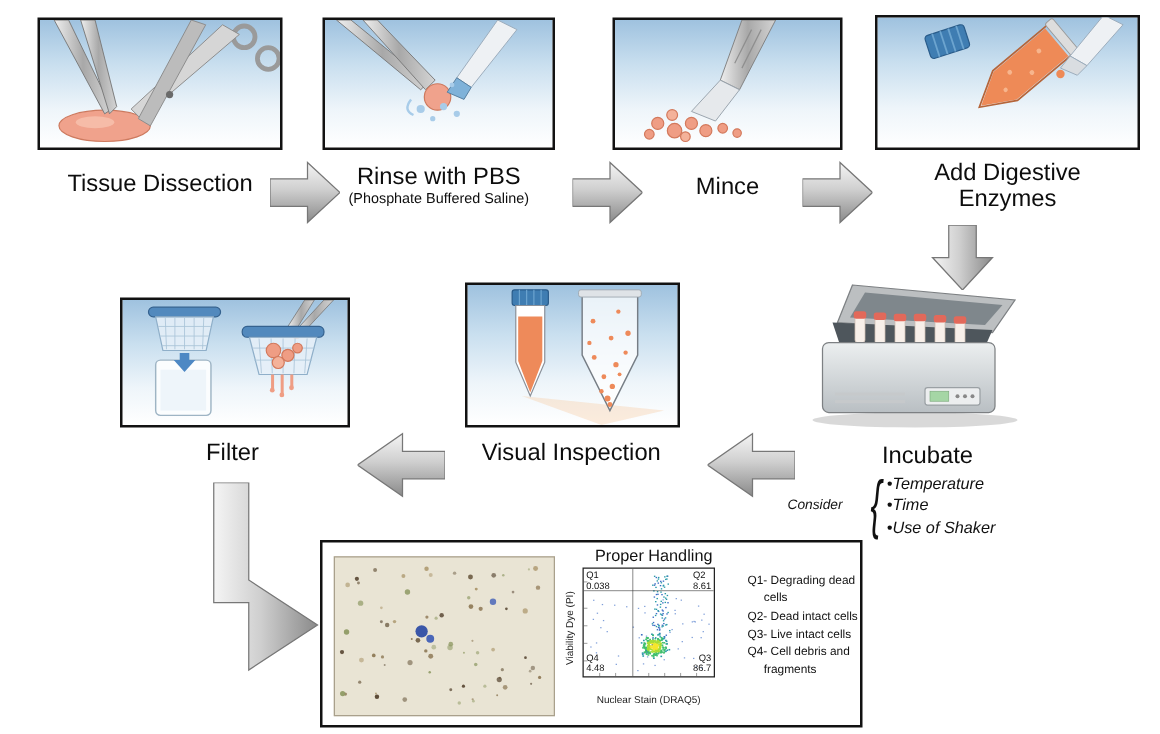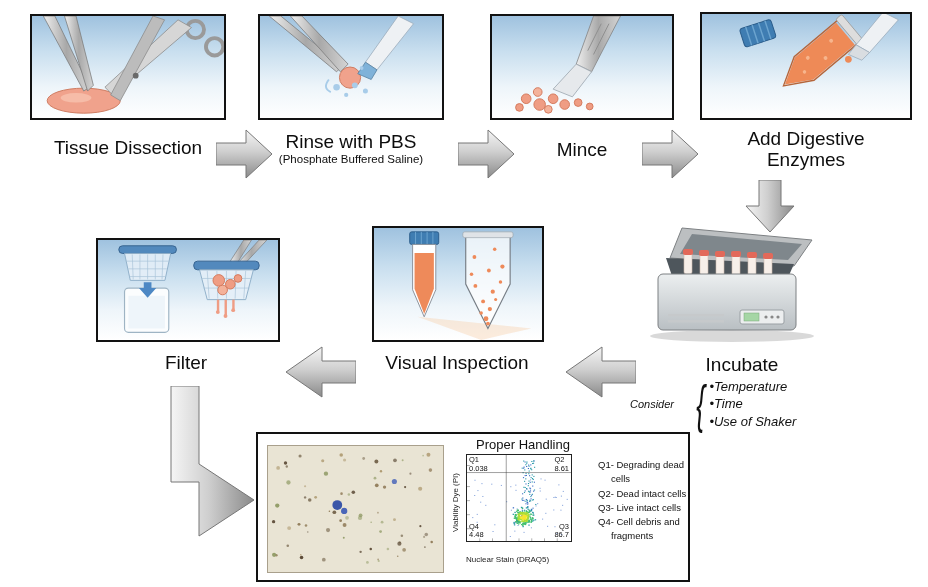--- a/index.html
+++ b/index.html
@@ -16,21 +16,21 @@
   .consider .cword{font-size:11px;white-space:nowrap;margin-right:20px}
   .consider .brace{font-size:52px;font-weight:200;line-height:1;transform:scaleX(.5);margin:0 0 0 -2px}
   .consider .items{font-size:13px;line-height:1.32;font-weight:500}
   
   .results{position:absolute;left:256px;top:432px;width:434px;height:150px;border:2px solid #121212;background:#fff}
   .mg{position:absolute;left:9px;top:11px;width:177px;height:128px;background:#e9e4d4;border:1px solid #a9a08c}
   .mg svg{position:absolute;inset:0;width:100%;height:100%}
   .plot-title{position:absolute;left:192px;top:3px;width:146px;text-align:center;font-size:13px}
   .plot-wrap{position:absolute;left:192px;top:18px;width:146px;height:128px}
   .ylab{position:absolute;left:1px;top:2px;height:98px;writing-mode:vertical-rl;transform:rotate(180deg);font-size:8px;text-align:center;color:#222}
-  .xlab{position:absolute;left:16px;top:103px;width:106px;font-size:8px;color:#222}
+  .xlab{position:absolute;left:16px;top:103px;width:106px;text-align:center;font-size:8px;color:#222}
   .plot{position:absolute;left:16px;top:2px;width:106px;height:88px;border:1px solid #222;background:#fff}
   .plot svg{position:absolute;inset:0;width:100%;height:100%}
   .q{position:absolute;font-size:7.5px;line-height:1.15;color:#111}
   .q.tl{left:2px;top:1px}.q.tr{right:2px;top:1px;}
   .q.bl{left:2px;bottom:1px}.q.br{right:2px;bottom:1px;text-align:right}
   .legend{position:absolute;left:340px;top:24px;width:90px;font-size:9.5px;color:#111}
   .legend .legend-item{padding-left:13px;text-indent:-13px;line-height:1.5}
 </style>
 </head>
 <body>

